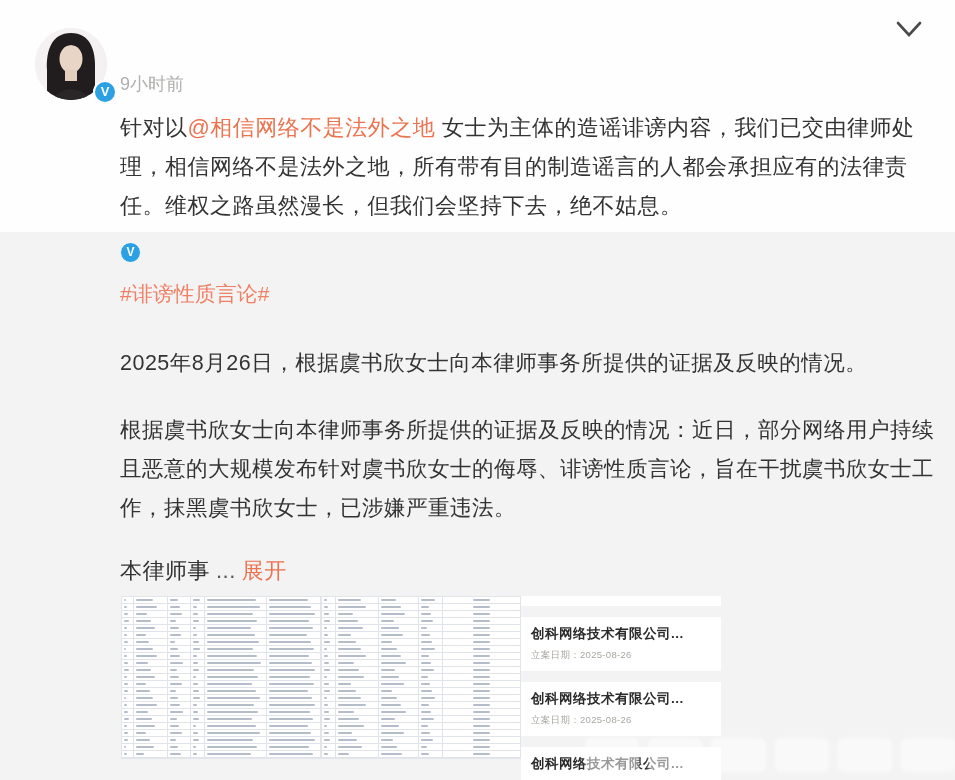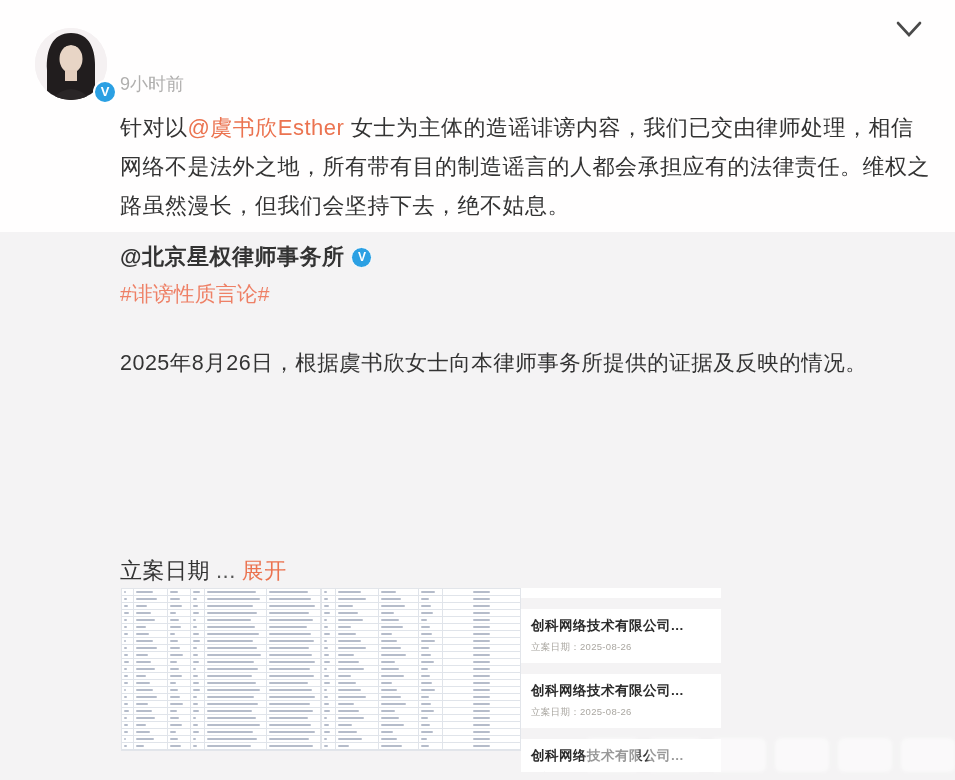--- a/index.html
+++ b/index.html
@@ -34,21 +34,21 @@
   .quote-author-row { position:absolute; left:120px; top:10px; display:flex; align-items:center; gap:7px; }
   .quote-author { font-size:22px; font-weight:bold; color:#333; letter-spacing:0.5px; }
   .quote-v { position:relative; width:21px; height:21px; line-height:18px; font-size:12px; border-width:1px; }
   .hashtag { position:absolute; left:120px; top:48px; font-size:21px; color:#ee8066; text-decoration:none; cursor:pointer; }
   .quote-paras { position:absolute; left:120px; top:112px; width:818px; }
   .quote-paras p { font-size:21.5px; line-height:39px; color:#333; letter-spacing:0.5px; margin-bottom:28px; }
   .truncate-row { position:absolute; left:120px; top:324px; font-size:22px; color:#333; letter-spacing:0.5px; }
   .truncate-row .dots { color:#555; margin:0 6px; }
 
   
-  .images-row { position:absolute; left:121px; top:356px; display:flex; }
+  .images-row { position:absolute; left:121px; top:364px; display:flex; }
   .attach-img { width:200px; height:184px; overflow:hidden; cursor:pointer; }
   .doc-table { background:#fff; border:1px solid #e2e5ea; height:100%; }
   .t-row { display:flex; height:7px; border-bottom:1px solid #e0e4ea; }
   .t-cell { display:flex; align-items:center; padding:0 2px; border-right:1px solid #e0e4ea; }
   .t-cell:last-child { border-right:none; }
   .t-bar { display:inline-block; height:2.5px; background:#96a0b4; opacity:.7; border-radius:1px; filter:blur(.3px); }
   .case-list { background:transparent; }
   .case-partial { background:#fff; height:10px; margin-bottom:11px; }
   .case-entry { background:#fff; padding:8px 10px 9px; margin-bottom:11px; }
   .case-title { font-size:13.5px; font-weight:bold; color:#2b2b2b; letter-spacing:0.5px; }
@@ -80,37 +80,37 @@
       <span class="v-badge avatar-v">V</span>
     </div>
 
 
     <div class="timestamp">9小时前</div>
 
     <svg class="chevron" viewBox="0 0 30 26">
       <polyline points="4,5 15,17 26,5" fill="none" stroke="#4a4a4a" stroke-width="2.6" stroke-linecap="round"></polyline>
     </svg>
 
-    <div class="post-text"><span>针对以</span><a class="mention">@虞书欣Esther</a><span> 女士为主体的造谣诽谤内容，我们已交由律师处理，相信网络不是法外之地，所有带有目的制造谣言的人都会承担应有的法律责任。维权之路虽然漫长，但我们会坚持下去，绝不姑息。</span></div>
+    <div class="post-text"><span>针对以</span><a class="mention">@相信网络不是法外之地</a><span> 女士为主体的造谣诽谤内容，我们已交由律师处理，相信网络不是法外之地，所有带有目的制造谣言的人都会承担应有的法律责任。维权之路虽然漫长，但我们会坚持下去，绝不姑息。</span></div>
   </div>
 
   <div class="quote-section">
 
     <div class="quote-author-row">
-      <span class="quote-author">@北京星权律师事务所</span>
       <span class="v-badge quote-v">V</span>
     </div>
 
     <a class="hashtag">#诽谤性质言论#</a>
 
     <div class="quote-paras" id="quote-paras">
         <p>2025年8月26日，根据虞书欣女士向本律师事务所提供的证据及反映的情况。</p>
+        <p>根据虞书欣女士向本律师事务所提供的证据及反映的情况：近日，部分网络用户持续且恶意的大规模发布针对虞书欣女士的侮辱、诽谤性质言论，旨在干扰虞书欣女士工作，抹黑虞书欣女士，已涉嫌严重违法。</p>
       </div>
 
-    <div class="truncate-row"><span>立案日期</span><span class="dots">...</span><a class="expand-link">展开</a></div>
+    <div class="truncate-row"><span>本律师事</span><span class="dots">...</span><a class="expand-link">展开</a></div>
 
     <div class="images-row">
       <div class="attach-img doc-table" id="evidence-table-1">
           <div class="t-row">
             <div class="t-cell" style="width: 6%;">
               <span class="t-bar" style="width: 30%;"></span>
             </div>
             <div class="t-cell" style="width: 17%;">
               <span class="t-bar" style="width: 59%;"></span>
             </div>

